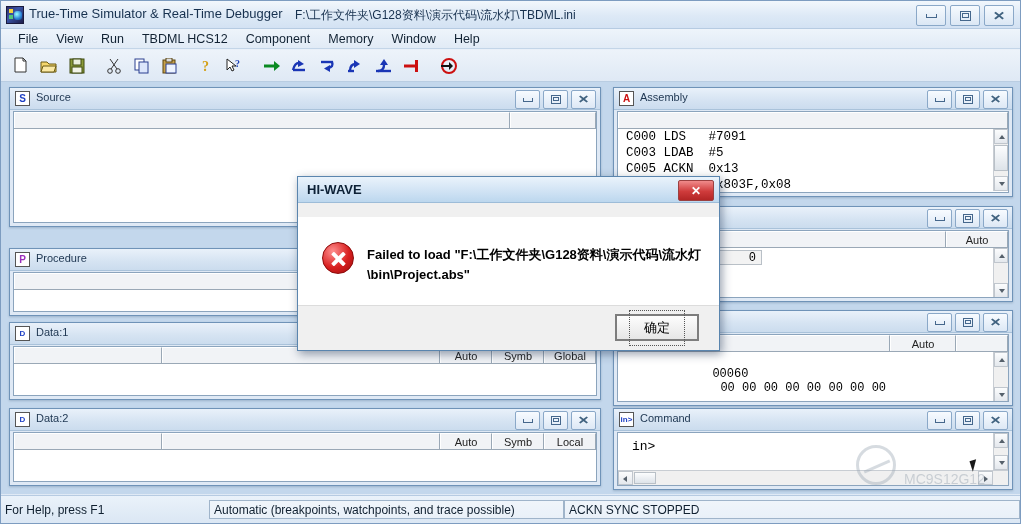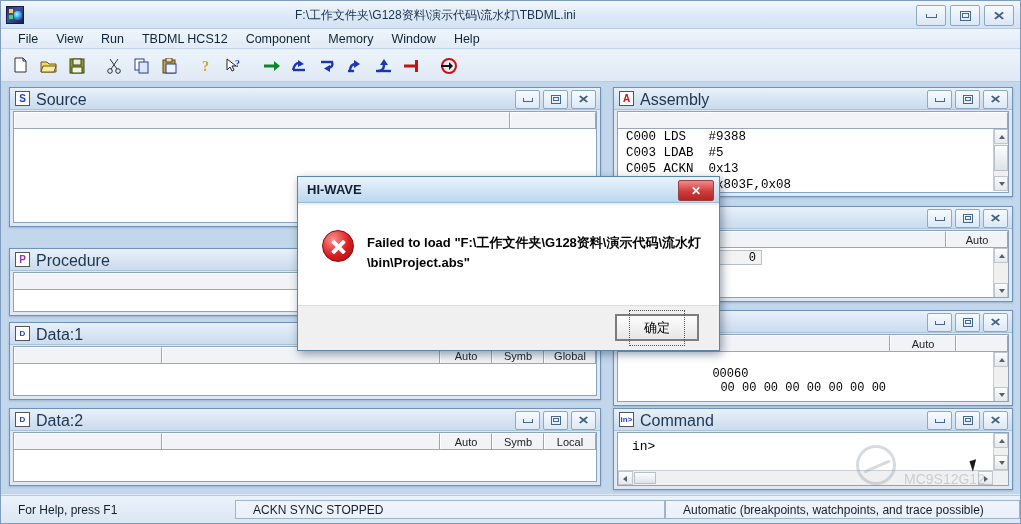--- a/index.html
+++ b/index.html
@@ -60,21 +60,21 @@
 
   .subwin{position:absolute;background:#dfe9f5;
     border:1px solid #6f93b8;box-sizing:border-box;
     box-shadow:0 1px 2px rgba(40,70,100,.25);}
   .sw-title{position:relative;height:22px;
     background:linear-gradient(#e9f1fa,#d5e3f2 60%,#cbdcee);
     border-bottom:1px solid #a9c2da;box-sizing:border-box;}
   .sw-icon{position:absolute;left:5px;top:3px;width:15px;height:15px;
     border:1px solid #555;background:#fff;box-sizing:border-box;
     font-size:10px;font-weight:bold;line-height:13px;text-align:center;}
-  .sw-label{position:absolute;left:26px;top:3px;font-size:16px;color:#1d3550;white-space:nowrap;}
+  .sw-label{position:absolute;left:26px;top:3px;font-size:11px;color:#1d3550;white-space:nowrap;}
   .sw-btns{position:absolute;right:4px;top:2px;display:flex;gap:3px;}
   .swb{width:23px;height:17px;border:1px solid #8aa8c8;border-radius:2px;
     background:linear-gradient(#f7fbff,#dde8f5);
     display:flex;align-items:center;justify-content:center;cursor:default;}
   .swb .gl-min{width:8px;height:3px;border:1px solid #45678c;border-top:none;}
   .swb .gl-max{width:8px;height:7px;border:1px solid #45678c;}
   .swb .gl-max i{display:block;width:4px;height:2px;border:1px solid #45678c;margin:1px auto;}
   .swb .gl-close{font-size:11px;font-weight:bold;color:#40627f;transform:scaleX(1.25);line-height:1;}
 
   .sw-body{position:absolute;left:3px;right:3px;top:23px;bottom:3px;
@@ -124,36 +124,36 @@
   .reglbl{font-family:"Liberation Mono",monospace;width:16px;color:#000;}
   .regbox{border:1px solid #b9c0c7;background:#f3f3f3;height:15px;min-width:46px;
     box-sizing:border-box;text-align:right;padding-right:5px;
     font-family:"Liberation Mono",monospace;font-size:12px;line-height:14px;margin-right:14px;}
   .regbox.red{color:#d00000;}
 
   
   .statusbar{position:absolute;left:0;bottom:0;width:100%;height:28px;
     background:linear-gradient(#eaf2fa,#dbe7f4);border-top:1px solid #b6cbe2;
     box-sizing:border-box;display:flex;align-items:center;}
-  .st-cell{height:19px;display:flex;align-items:center;padding:0 17px;font-size:12px;color:#102030;white-space:nowrap;}
+  .st-cell{height:19px;display:flex;align-items:center;padding:0 4px;font-size:12px;color:#102030;white-space:nowrap;}
   .st-cell.bordered{border:1px solid #9fb4ca;background:rgba(255,255,255,.35);box-sizing:border-box;}
 
   
   .dialog{position:absolute;left:296px;top:175px;width:423px;height:175px;
     background:#f0f0f0;border:1px solid #5a85ae;box-sizing:border-box;
     box-shadow:2px 3px 9px rgba(20,40,70,.45);z-index:50;}
   .dlg-title{height:26px;background:linear-gradient(#eaf3fb,#cfe2f4 60%,#bcd7ee);
     border-bottom:1px solid #9dbcd8;box-sizing:border-box;position:relative;}
   .dlg-title-text{position:absolute;left:9px;top:5px;font-size:13px;color:#0d2136;font-weight:bold;}
   .dlg-close{position:absolute;right:5px;top:3px;width:34px;height:19px;
     border:1px solid #9b4040;border-radius:2px;
     background:linear-gradient(#f08b8b,#cf3b3b 55%,#b32626);
     color:#fff;font-size:12px;font-weight:bold;
     display:flex;align-items:center;justify-content:center;cursor:default;transform:scaleX(1);}
-  .dlg-body{position:absolute;left:0;right:0;top:28px;height:104px;background:#fff;}
+  .dlg-body{position:absolute;left:0;right:0;top:40px;height:104px;background:#fff;}
   .err-icon{position:absolute;left:24px;top:25px;width:32px;height:32px;border-radius:50%;
     background:radial-gradient(circle at 33% 28%,#ff8f8f,#d81f1f 55%,#9d0d0d);
     border:1px solid #8d0b0b;box-sizing:border-box;}
   .err-icon::before,.err-icon::after{content:"";position:absolute;left:7px;top:14px;
     width:17px;height:4px;background:#fff;border-radius:1px;}
   .err-icon::before{transform:rotate(45deg);}
   .err-icon::after{transform:rotate(-45deg);}
   .err-text{position:absolute;left:69px;top:28px;right:14px;
     font-size:13px;color:#000;line-height:20px;font-weight:bold;}
   .dlg-foot{position:absolute;left:0;right:0;bottom:0;height:45px;background:#f0f0f0;
@@ -183,20 +183,21 @@
 <body>
 
 <div id="app">
 
   <div class="titlebar">
     <div class="app-icon">
       <div class="d1"></div>
         <div class="d2"></div>
         <div class="d3"></div>
     </div>
+    <div class="title-text">True-Time Simulator &amp; Real-Time Debugger</div>
     <div class="title-path">F:\工作文件夹\G128资料\演示代码\流水灯\TBDML.ini</div>
     <div class="winbtns">
       <div class="wb">
           <span class="gl-min"></span>
         </div>
       <div class="wb">
           <span class="gl-max">
             <i></i>
           </span>
         </div>
@@ -437,21 +438,21 @@
           <div class="swb">
               <span class="gl-close">✕</span>
             </div>
         </div>
       </div>
       <div class="sw-body">
         <div class="hdrstrip">
           <div class="hcell flex"></div>
         </div>
         <div class="mono" style="position:relative;height:62px;">
-          <div class="asm-line"><span class="sel">C000 LDS   #9388</span></div>
+          <div class="asm-line"><span class="sel">C000 LDS   #7091</span></div>
           <div class="asm-line">C003 LDAB  #5</div>
           <div class="asm-line">C005 ACKN  0x13</div>
           <div class="asm-line">C008 BSET  0x803F,0x08</div>
           <div class="vscroll">
             <div class="vsb-arrow"></div>
             <div class="vsb-thumb"></div>
             <div class="vsb-arrow bottom"></div>
           </div>
         </div>
       </div>
@@ -589,17 +590,17 @@
   </div>
 
   <div class="watermark">
     <div class="wm-circle"></div>
     <div class="wm-sub">MC9S12G12</div>
   </div>
   <div class="cursor-arrow"></div>
 
   <div class="statusbar">
     <div class="st-cell" style="width:200px">For Help, press F1</div>
+    <div class="st-cell bordered" style="width:355px">Automatic (breakpoints, watchpoints, and trace possible)</div>
     <div class="st-cell bordered" style="flex:1">ACKN SYNC STOPPED</div>
-    <div class="st-cell bordered" style="width:355px">Automatic (breakpoints, watchpoints, and trace possible)</div>
   </div>
 
 </div>
 
 </body></html>

